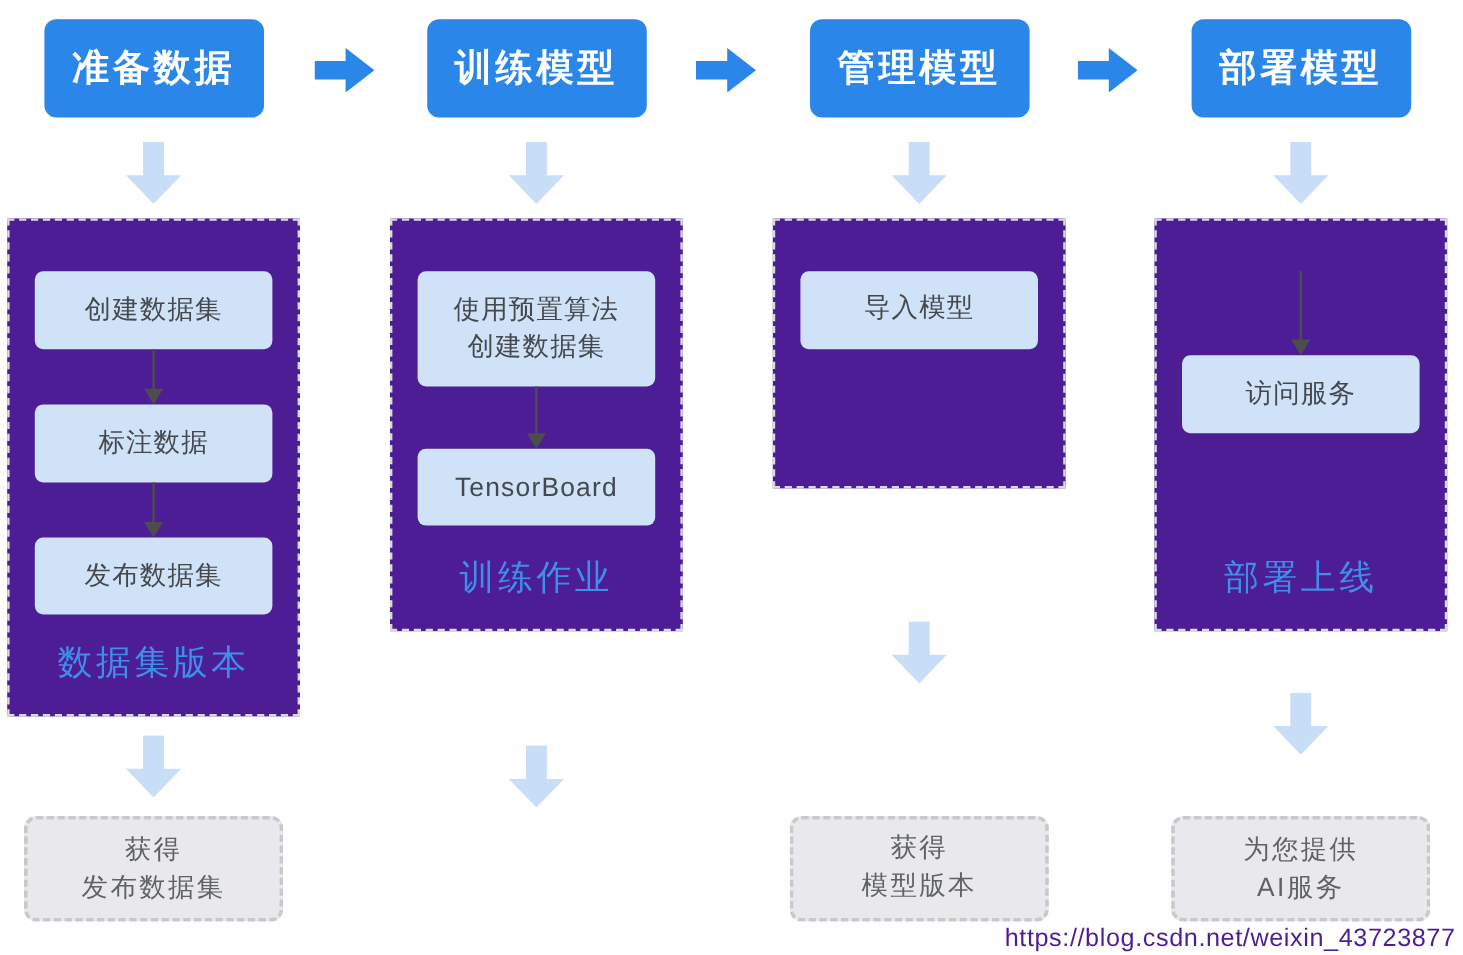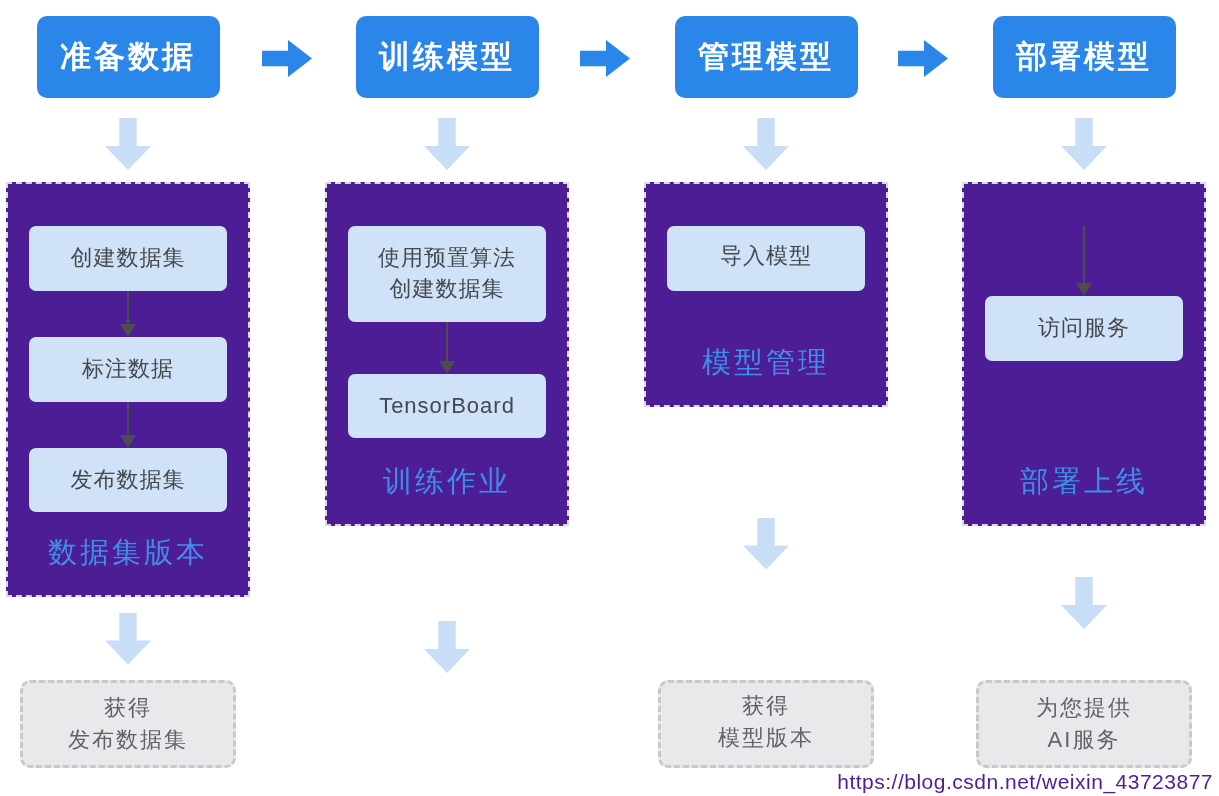--- a/index.html
+++ b/index.html
@@ -227,21 +227,20 @@
 
   <div class="column c2">
     <div class="header">
       <span>管理模型</span>
     </div>
     <div class="soft-arrow under-header"></div>
     <div class="panel">
       <div class="step">
         <span>导入模型</span>
       </div>
-      <div class="panel-label">模型管理</div>
     </div>
     <div class="gap">
       <div class="soft-arrow"></div>
     </div>
     <div class="result">
       <span>获得</span>
       <span>模型版本</span>
     </div>
   </div>
 

